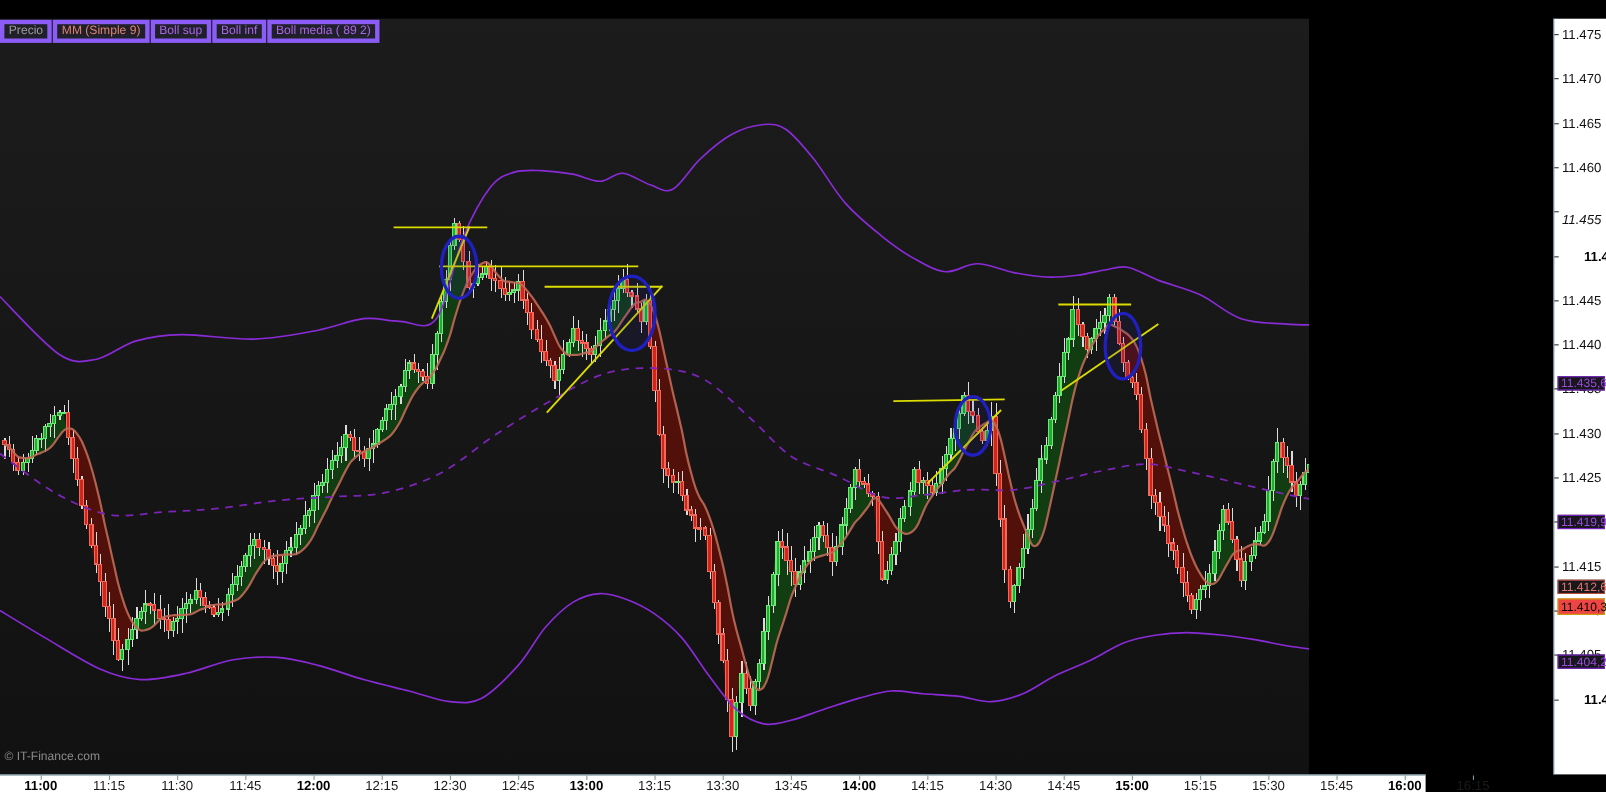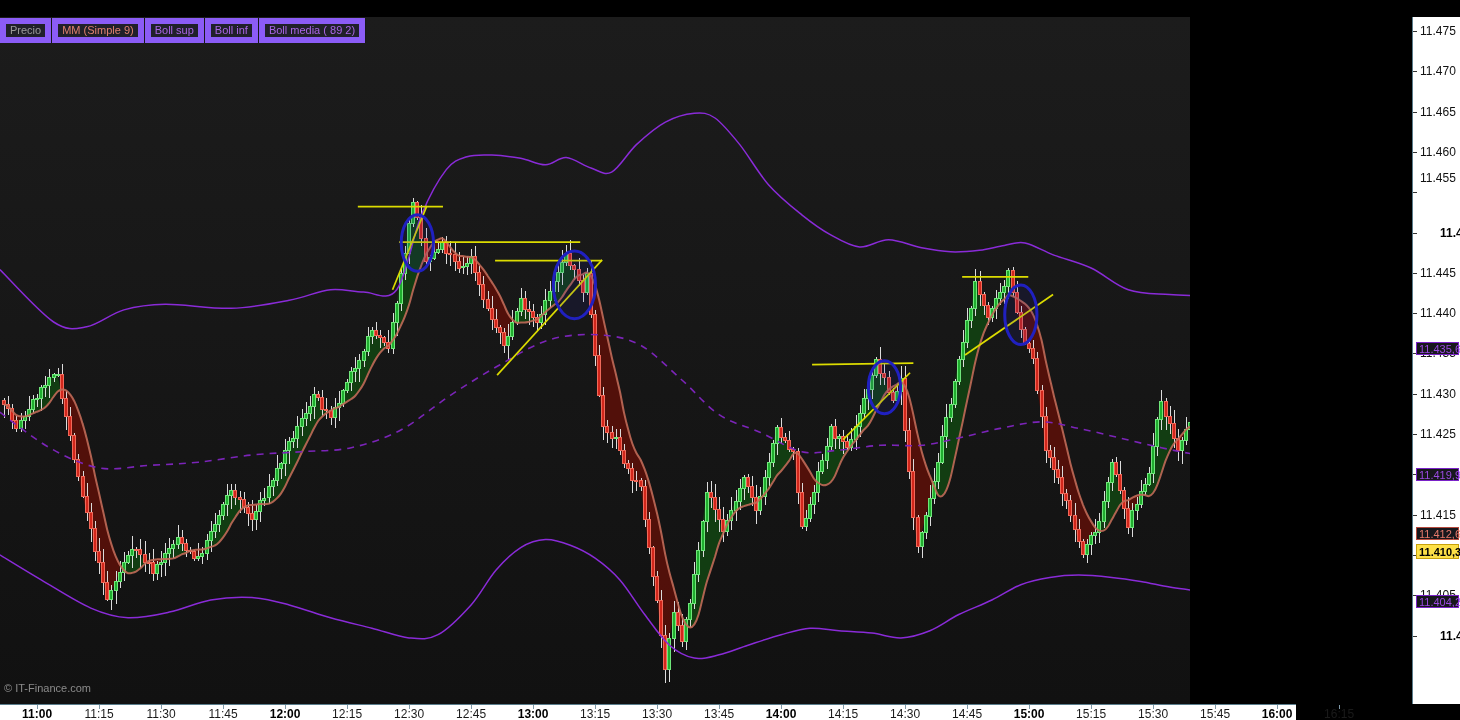--- a/index.html
+++ b/index.html
@@ -9,39 +9,39 @@
   .hdr{position:absolute;left:0;top:0;width:1460px;height:18px;
        background:linear-gradient(#cfe0e8,#a7bfcb);
        display:flex;align-items:center;font-size:12px;font-weight:bold;color:#0b0b0b;
        border-bottom:1px solid #6f8997;box-sizing:border-box;}
   .hdr .sp{margin-left:14px;white-space:nowrap;}
   .hdr .logo{margin-left:3px;display:flex;align-items:flex-end;height:14px;}
   .hdr .brand{margin-left:auto;margin-right:6px;}
   
   .chips{position:absolute;left:0;top:18px;display:flex;z-index:5;background:#16161a;}
   .chip{font-size:11px;line-height:13px;padding:0 4px;background:#20202a;
-        border:6px solid #8b5cf6;margin-right:1px;white-space:nowrap;}
+        border:4px solid #8b5cf6;margin-right:1px;white-space:nowrap;}
   .chip.precio{color:#9a9a9a;}
   .chip.mm{color:#e0806e;}
   .chip.boll{color:#a964e6;}
   
   .chart-area{position:absolute;left:0;top:17px;width:1190px;height:687px;
               background:linear-gradient(#1c1c1c,#111);overflow:hidden;}
   .watermark{position:absolute;left:4px;bottom:10px;font-size:11px;color:#8b8b8b;z-index:4;}
   
   .yaxis{position:absolute;left:1412px;top:17px;width:48px;height:687px;background:#fff;
          border-left:1px solid #5a7d8c;box-sizing:border-box;}
   .ylab{position:absolute;left:7px;font-size:12px;color:#111;white-space:nowrap;}
   .ylab.b{font-weight:bold;color:#000;margin-left:20px;}
   .ytick{position:absolute;left:0;width:4px;height:1px;background:#333;}
   .tag{position:absolute;left:3px;width:43px;height:13px;line-height:13px;font-size:11px;
        text-align:left;padding-left:2px;box-sizing:border-box;border:1px solid;}
   .tag.boll{background:#17171c;color:#9b4ae0;border-color:#7a22c8;}
   .tag.mm{background:#17171c;color:#e4796b;border-color:#b4493c;}
-  .tag.last{background:#fde047;color:#000;border-color:#c8a20a;font-weight:bold;height:15px;line-height:15px;}
+  .tag.last{background:#ef4444;color:#000;border-color:#c8a20a;font-weight:normal;height:15px;line-height:15px;}
   
   .xaxis{position:absolute;left:0;top:704px;width:1296px;height:16px;background:#fff;
          border-top:1px solid #5a7d8c;box-sizing:border-box;}
   .xlab{position:absolute;top:2px;transform:translateX(-50%);font-size:12px;color:#1a1a1a;white-space:nowrap;}
   .xlab.b{font-weight:bold;color:#000;}
   .xtick{position:absolute;top:0;width:1px;height:4px;background:#7f99a8;}
 </style>
 </head>
 <body>
 
@@ -420,21 +420,21 @@
   <div class="yaxis" id="yaxis">
       <div class="ytick" style="top: 14px;"></div>
       <div class="ylab" style="top: 7px;">11.475</div>
       <div class="ytick" style="top: 54.3px;"></div>
       <div class="ylab" style="top: 47.3px;">11.470</div>
       <div class="ytick" style="top: 94.6px;"></div>
       <div class="ylab" style="top: 87.6px;">11.465</div>
       <div class="ytick" style="top: 134.9px;"></div>
       <div class="ylab" style="top: 127.9px;">11.460</div>
       <div class="ytick" style="top: 175.2px;"></div>
-      <div class="ylab" style="top: 154px;">11.455</div>
+      <div class="ylab" style="top: 176px; font-style: italic;">11.455</div>
       <div class="ytick" style="top: 215.5px;"></div>
       <div class="ylab b" style="top: 208.5px;">11.450</div>
       <div class="ytick" style="top: 255.8px;"></div>
       <div class="ylab" style="top: 248.8px;">11.445</div>
       <div class="ytick" style="top: 296.1px;"></div>
       <div class="ylab" style="top: 289.1px;">11.440</div>
       <div class="ytick" style="top: 336.4px;"></div>
       <div class="ylab" style="top: 329.4px;">11.435</div>
       <div class="ytick" style="top: 376.7px;"></div>
       <div class="ylab" style="top: 369.7px;">11.430</div>

